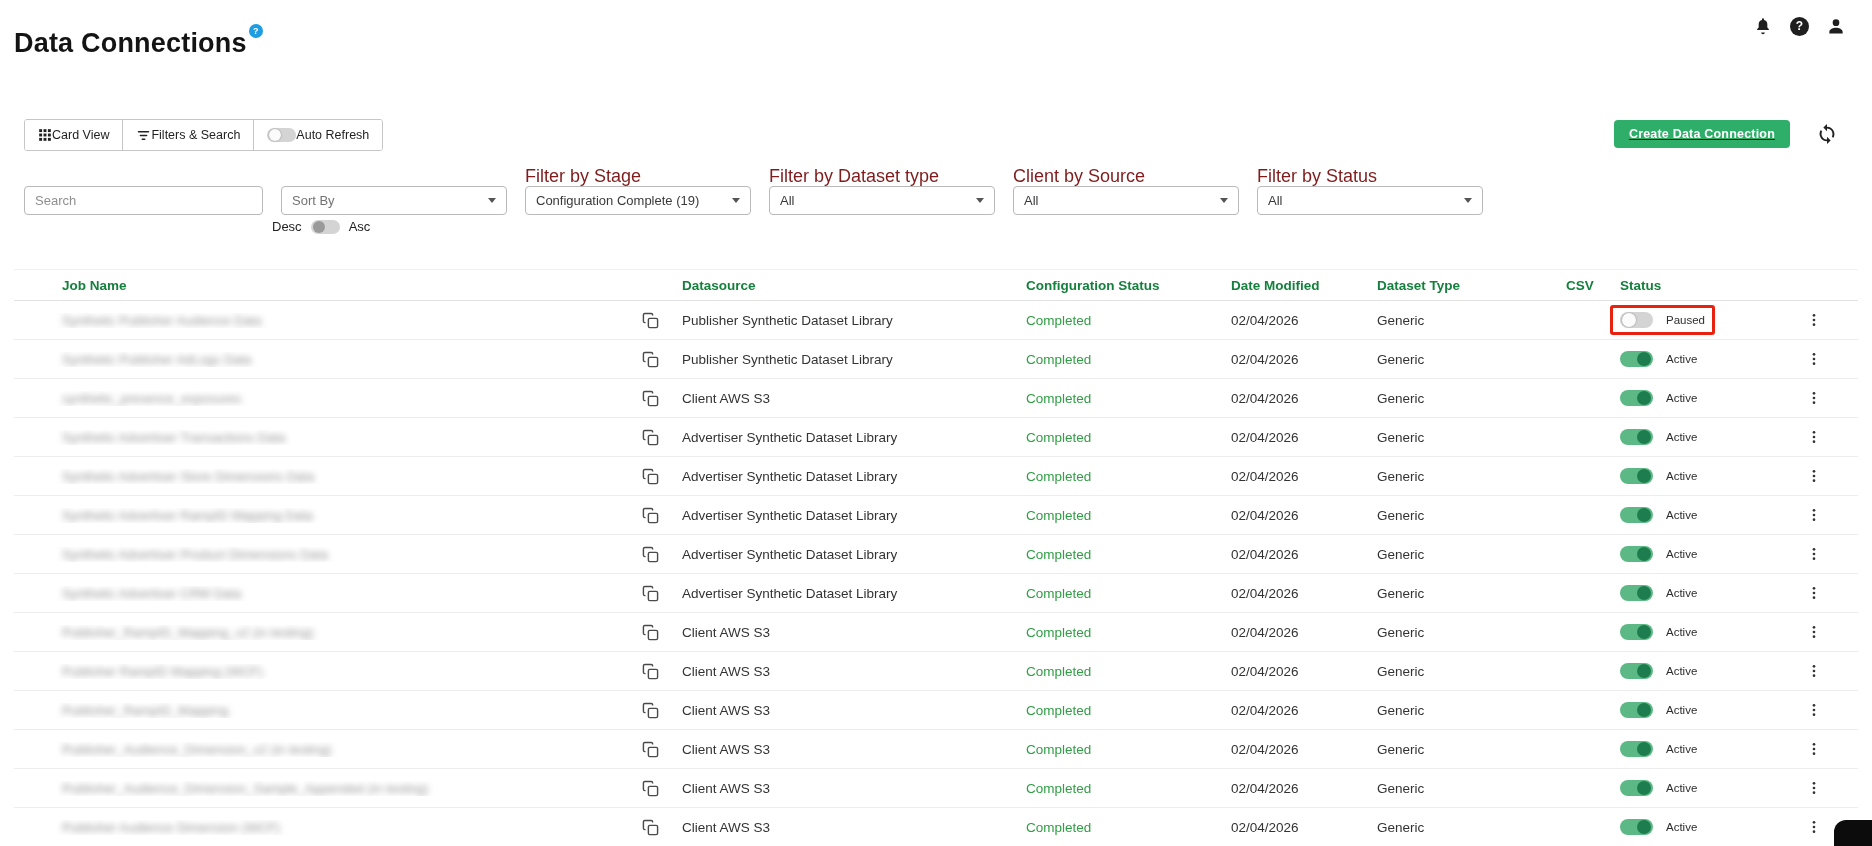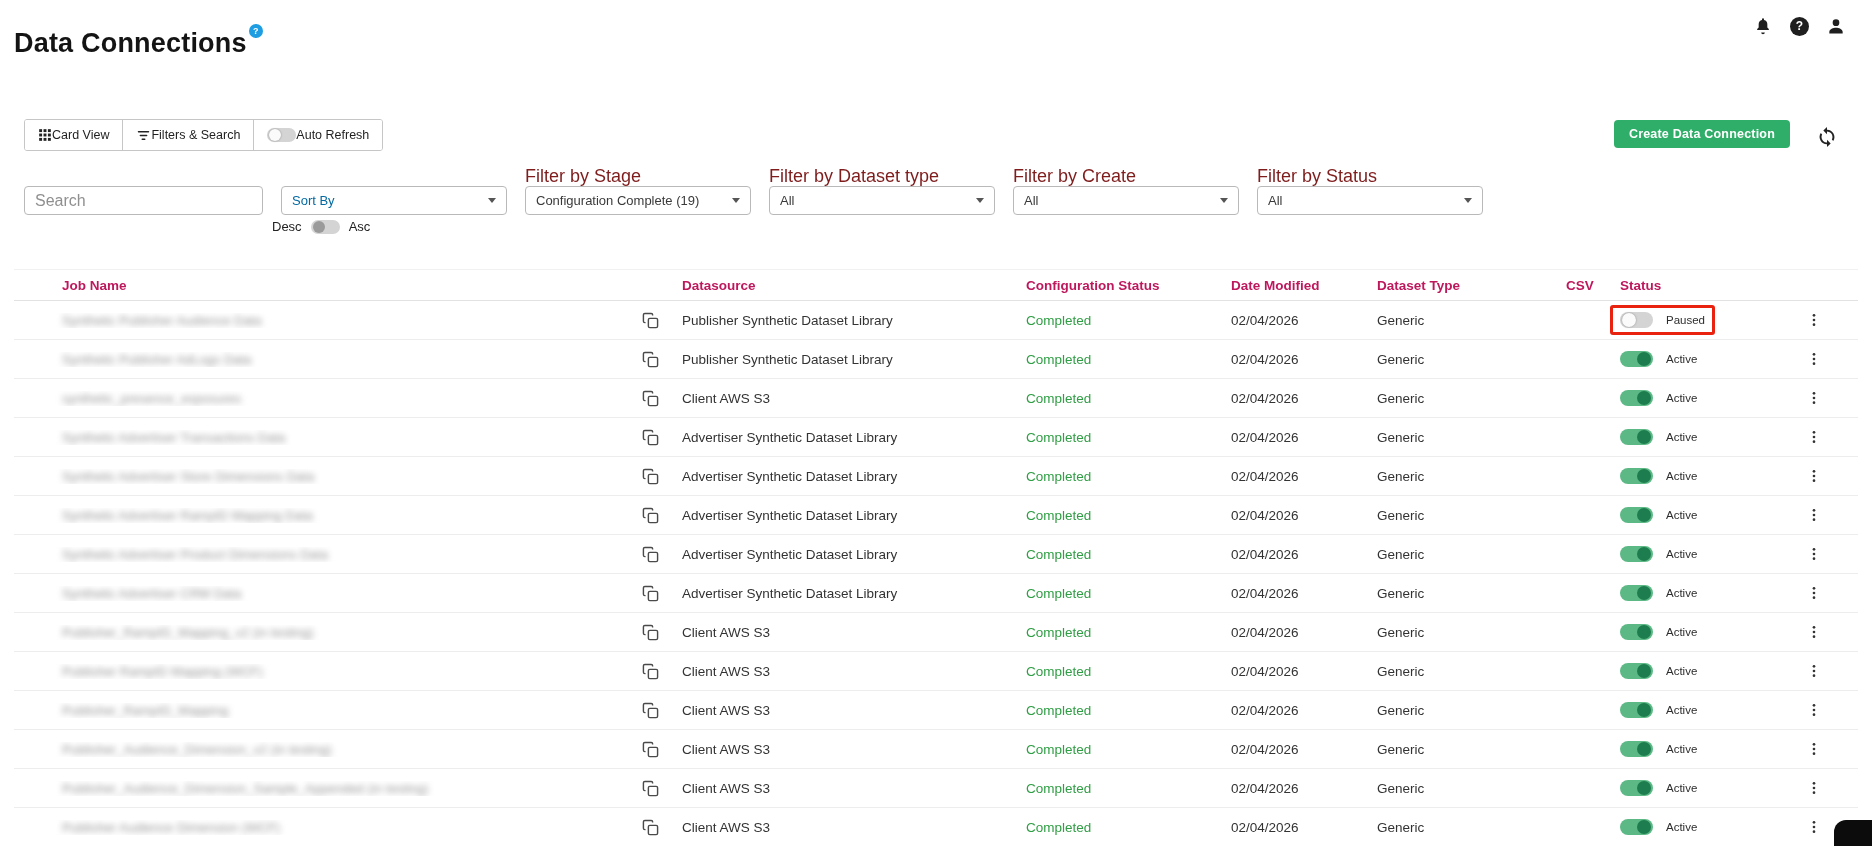--- a/index.html
+++ b/index.html
@@ -44,21 +44,21 @@
   }
   .toolbar .seg {
     display: flex; align-items: center; gap: 0;
     height: 30px; padding: 0 13px; font-size: 12.5px; font-weight: 500; color: #1f1f1f;
     border-right: 1px solid #c6c6c6; cursor: pointer; background: #fff;
   }
   .toolbar .seg:last-child { border-right: none; }
 
   .right-actions {
     position: absolute; top: 120px; right: 34px;
-    display: flex; align-items: flex-end; gap: 26px;
+    display: flex; align-items: center; gap: 26px; text-decoration: underline;
   }
   .create-btn {
     height: 28px; padding: 0 15px; border: none; border-radius: 4px;
     background: var(--primary-green, #2eae68); color: #fff;
     font-family: "Liberation Sans", sans-serif;
     font-size: 12.5px; font-weight: 700; cursor: pointer; letter-spacing: .2px;
   }
   .refresh-btn { display: inline-flex; cursor: pointer; }
 
   
@@ -76,49 +76,49 @@
     position: absolute; top: 168px; left: 24px;
     display: flex; gap: 18px;
   }
   .fcol { display: flex; flex-direction: column; }
   .flabel { font-size: 18px; color: #7f1d1d; height: 18px; line-height: 16px; }
   .fbox {
     height: 29px; border: 1px solid #b9b9b9; border-radius: 4px; background: #fff;
     display: flex; align-items: center; justify-content: space-between;
     padding: 0 10px; font-size: 13px; color: #3a3a3a; cursor: pointer;
   }
-  .fbox.placeholder { color: #0369a1; }
+  .fbox.placeholder { color: #737373; }
   .caret {
     width: 0; height: 0;
     border-left: 4.5px solid transparent; border-right: 4.5px solid transparent;
     border-top: 5.5px solid #555; margin-left: 8px; flex: 0 0 auto;
   }
   .search-input {
     width: 239px; height: 29px; border: 1px solid #b9b9b9; border-radius: 4px;
-    padding: 0 10px; font-size: 16px; color: #333; outline: none;
+    padding: 0 10px; font-size: 13px; color: #333; outline: none;
     font-family: "Liberation Sans", sans-serif;
   }
   .search-input::placeholder { color: #8f8f8f; }
   .w226 { width: 226px; }
   .order-row {
     position: absolute; left: 248px; top: 51px;
     display: flex; align-items: flex-end; gap: 9px; font-size: 13px; color: #222;
   }
   .order-row .toggle.off .knob { background: #9a9a9a; box-shadow: none; }
 
   
   .table { position: absolute; top: 269px; left: 14px; right: 14px; }
   .grid {
     display: grid;
     grid-template-columns: 628px 40px 344px 205px 146px 189px 54px 150px 1fr;
   }
   .thead {
     height: 32px; align-items: center;
     border-top: 1px solid #f1f1f1; border-bottom: 1px solid #e2e2e2;
-    font-size: 13.5px; font-weight: 700; color: #be185d;
+    font-size: 13.5px; font-weight: 700; color: #15803d;
   }
   .trow {
     height: 39px; align-items: center;
     border-bottom: 1px solid #ededed;
     font-size: 13.5px; color: #333;
   }
   .cell { overflow: hidden; white-space: nowrap; }
   .cell.job, .hcell.job { padding-left: 48px; }
   .blur { filter: blur(3px); color: #949494; font-size: 13px; }
   .cell.copy { display: flex; align-items: center; cursor: pointer; }
@@ -228,21 +228,21 @@
     </div>
   </div>
   <div class="fcol">
     <span class="flabel">Filter by Dataset type</span>
     <div class="fbox w226">
       <span>All</span>
       <span class="caret"></span>
     </div>
   </div>
   <div class="fcol">
-    <span class="flabel">Filter by Create</span>
+    <span class="flabel">Client by Source</span>
     <div class="fbox w226">
       <span>All</span>
       <span class="caret"></span>
     </div>
   </div>
   <div class="fcol">
     <span class="flabel">Filter by Status</span>
     <div class="fbox w226">
       <span>All</span>
       <span class="caret"></span>

